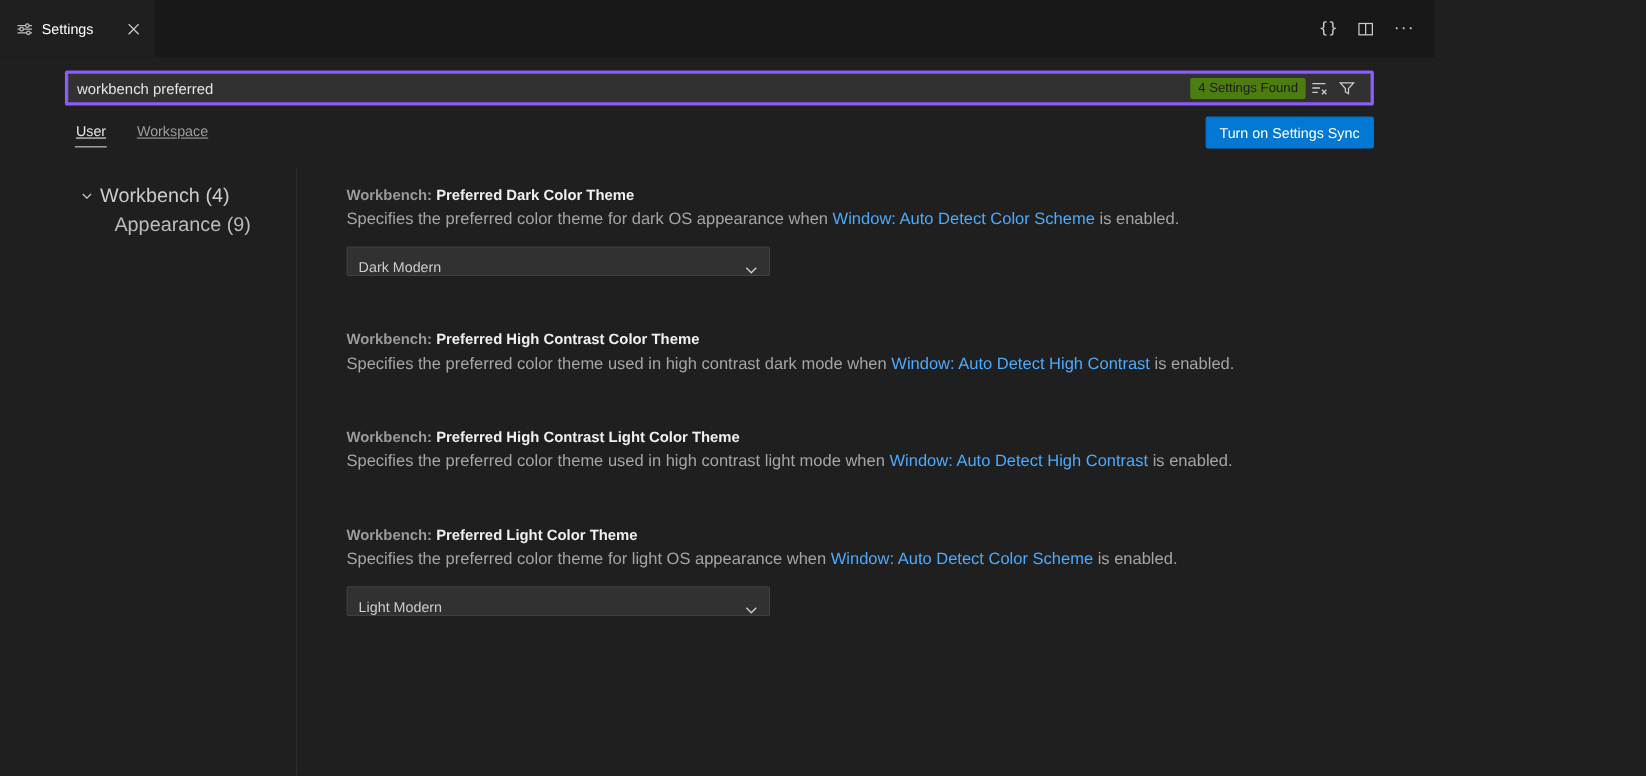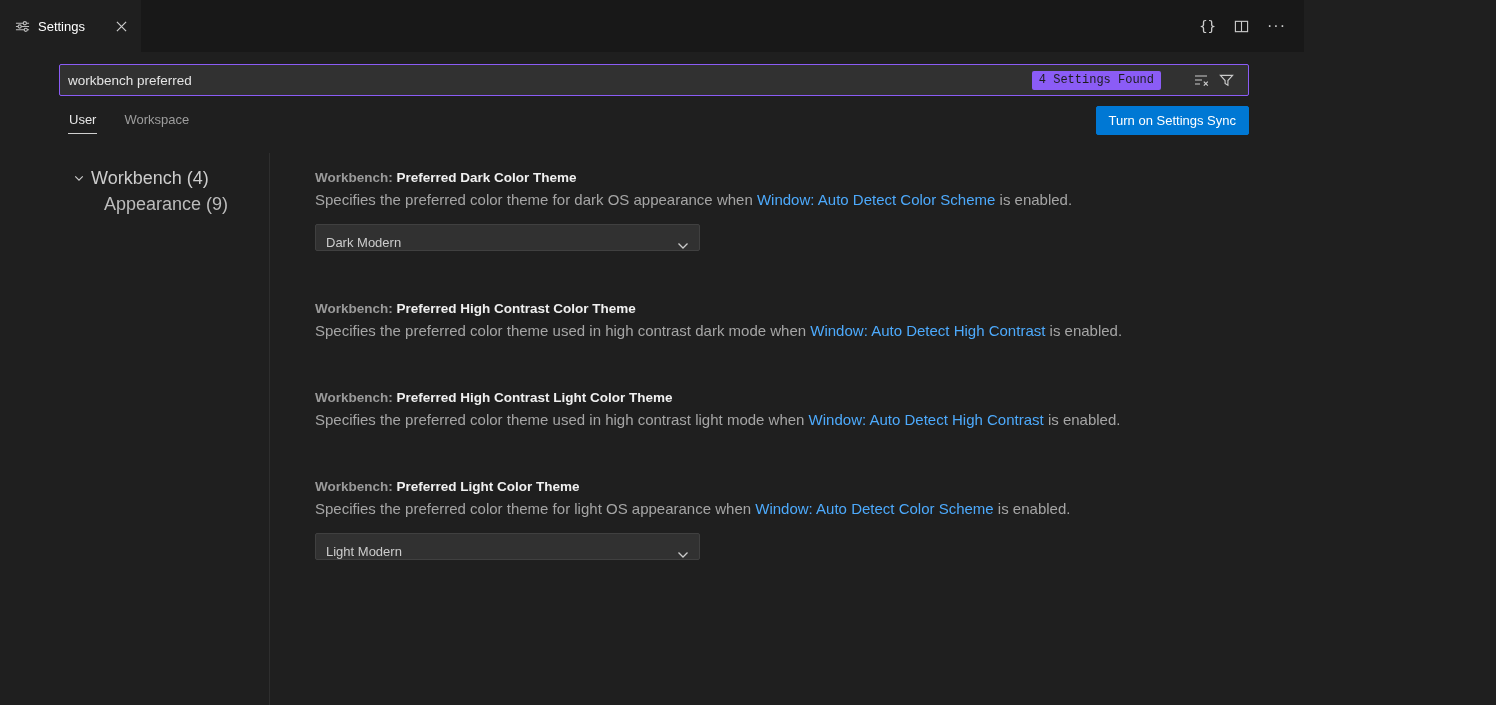--- a/index.html
+++ b/index.html
@@ -22,37 +22,37 @@
   .tab-close { margin-left: auto; display: flex; align-items: center; justify-content: center;
     width: 20px; height: 20px; border-radius: 4px; cursor: pointer; }
   .tab-actions { margin-left: auto; display: flex; align-items: center; gap: 18px; padding-right: 18px; }
   .action-icon { display: flex; align-items: center; cursor: pointer; color: #cccccc; }
   .braces-icon { font-family: "DejaVu Sans Mono", monospace; font-size: 14px; line-height: 1; }
   .ellipsis-icon { font-size: 16px; letter-spacing: 1px; line-height: 1; color: #cccccc; }
 
   
   .searchbox {
     margin: 12px 55px 0 59px; height: 32px; flex: none;
-    background: #313131; border: 1px solid #8b5cf6; border-radius: 2px;
+    background: #313131; border: 3px solid #8b5cf6; border-radius: 2px;
     display: flex; align-items: center; padding-right: 8px;
   }
   .searchbox input {
     flex: 1; height: 100%; background: transparent; border: 0; outline: 0;
     color: #e4e4e4; font-size: 13.5px; padding: 0 8px; font-family: inherit;
   }
   .results-badge {
-    background: #8b5cf6; color: #1c1c1c; font-size: 12px; line-height: 1;
-    padding: 3px 7px 4px; border-radius: 2px; white-space: nowrap; margin-right: 28px; font-family: Liberation Mono, monospace;
+    background: #4d7c0f; color: #1c1c1c; font-size: 12px; line-height: 1;
+    padding: 3px 7px 4px; border-radius: 2px; white-space: nowrap; margin-right: 0;
   }
   .search-action { display: flex; align-items: center; cursor: pointer; margin-left: 4px; margin-right: 6px; }
 
   
   .scope-row { margin: 10px 55px 0 59px; display: flex; align-items: center; flex: none; }
   .scope-tabs { display: flex; gap: 26px; padding-left: 9px; }
-  .scope-tab { font-size: 13px; color: #9d9d9d; padding: 4px 1px 6px; border-bottom: 1px solid transparent; cursor: pointer; }
+  .scope-tab { font-size: 13px; color: #9d9d9d; padding: 4px 1px 6px; border-bottom: 1px solid transparent; cursor: pointer; text-decoration: underline; }
   .scope-tab.active { color: #e7e7e7; border-bottom-color: #d0d0d0; }
   .sync-button {
     margin-left: auto; background: #0078d4; border: 1px solid #0078d4; color: #ffffff;
     font-size: 13px; font-family: inherit; padding: 6px 12px; border-radius: 2px; cursor: pointer;
   }
 
   
   .content { flex: 1; display: flex; margin-top: 18px; min-height: 0; }
   .toc { width: 270px; flex: none; border-right: 1px solid #2e2e2e; padding-top: 12px; }
   .toc-row { display: flex; align-items: center; height: 26px; font-size: 18px; cursor: pointer; }

